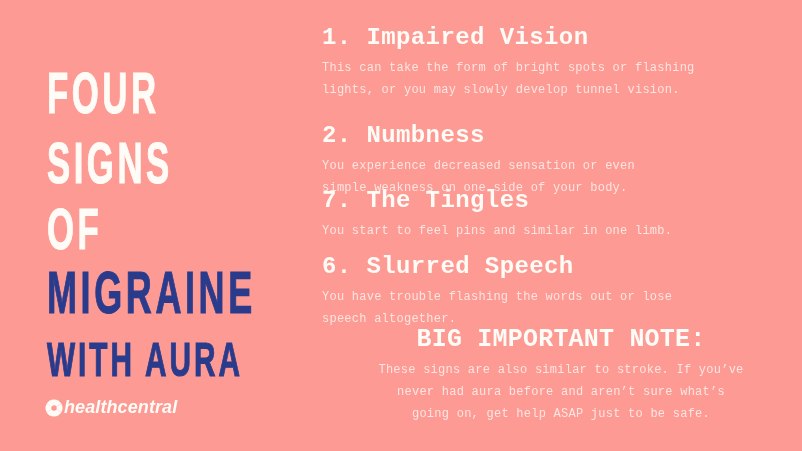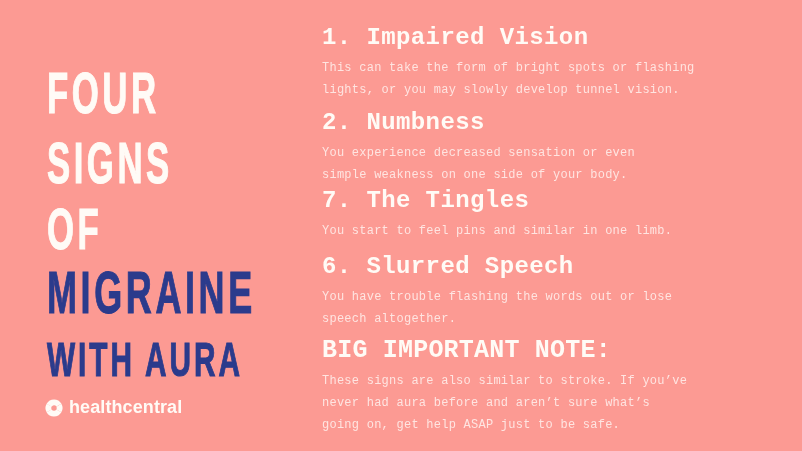--- a/index.html
+++ b/index.html
@@ -40,42 +40,42 @@
   .line-migraine { top: 263px; font-size: 60px; transform: scaleX(0.60); }
   .line-withaura { top: 336px; font-size: 48px; transform: scaleX(0.62); }
 
   
   .logo {
     position: absolute;
     left: 44px;
     top: 397px;
     display: flex;
     align-items: center;
-    gap: 5px;
+    font-style: italic;
   }
   .logo-icon { width: 20px; height: 20px; display: block; }
   .logo-text {
     color: var(--white, #FFFBF6);
     font-size: 18px;
     font-weight: 700;
     letter-spacing: 0.1px;
   }
 
   
   .section {
     position: absolute;
     left: 322px;
     width: 478px;
     font-family: Liberation Mono, monospace;
   }
   .sec-0 { top: 22px; }
-  .sec-1 { top: 107px; }
+  .sec-1 { top: 120px; }
   .sec-2 { top: 185px; }
   .sec-3 { top: 251px; }
-  .sec-4 { top: 335px; }
+  .sec-4 { top: 324px; text-align: center; }
 
   .section-heading {
     color: var(--white, #FFFBF6);
     font-size: 24px;
     font-weight: 700;
     line-height: 32px;
     letter-spacing: 0.4px;
   }
   .sec-4 .section-heading {
     font-size: 25px;

